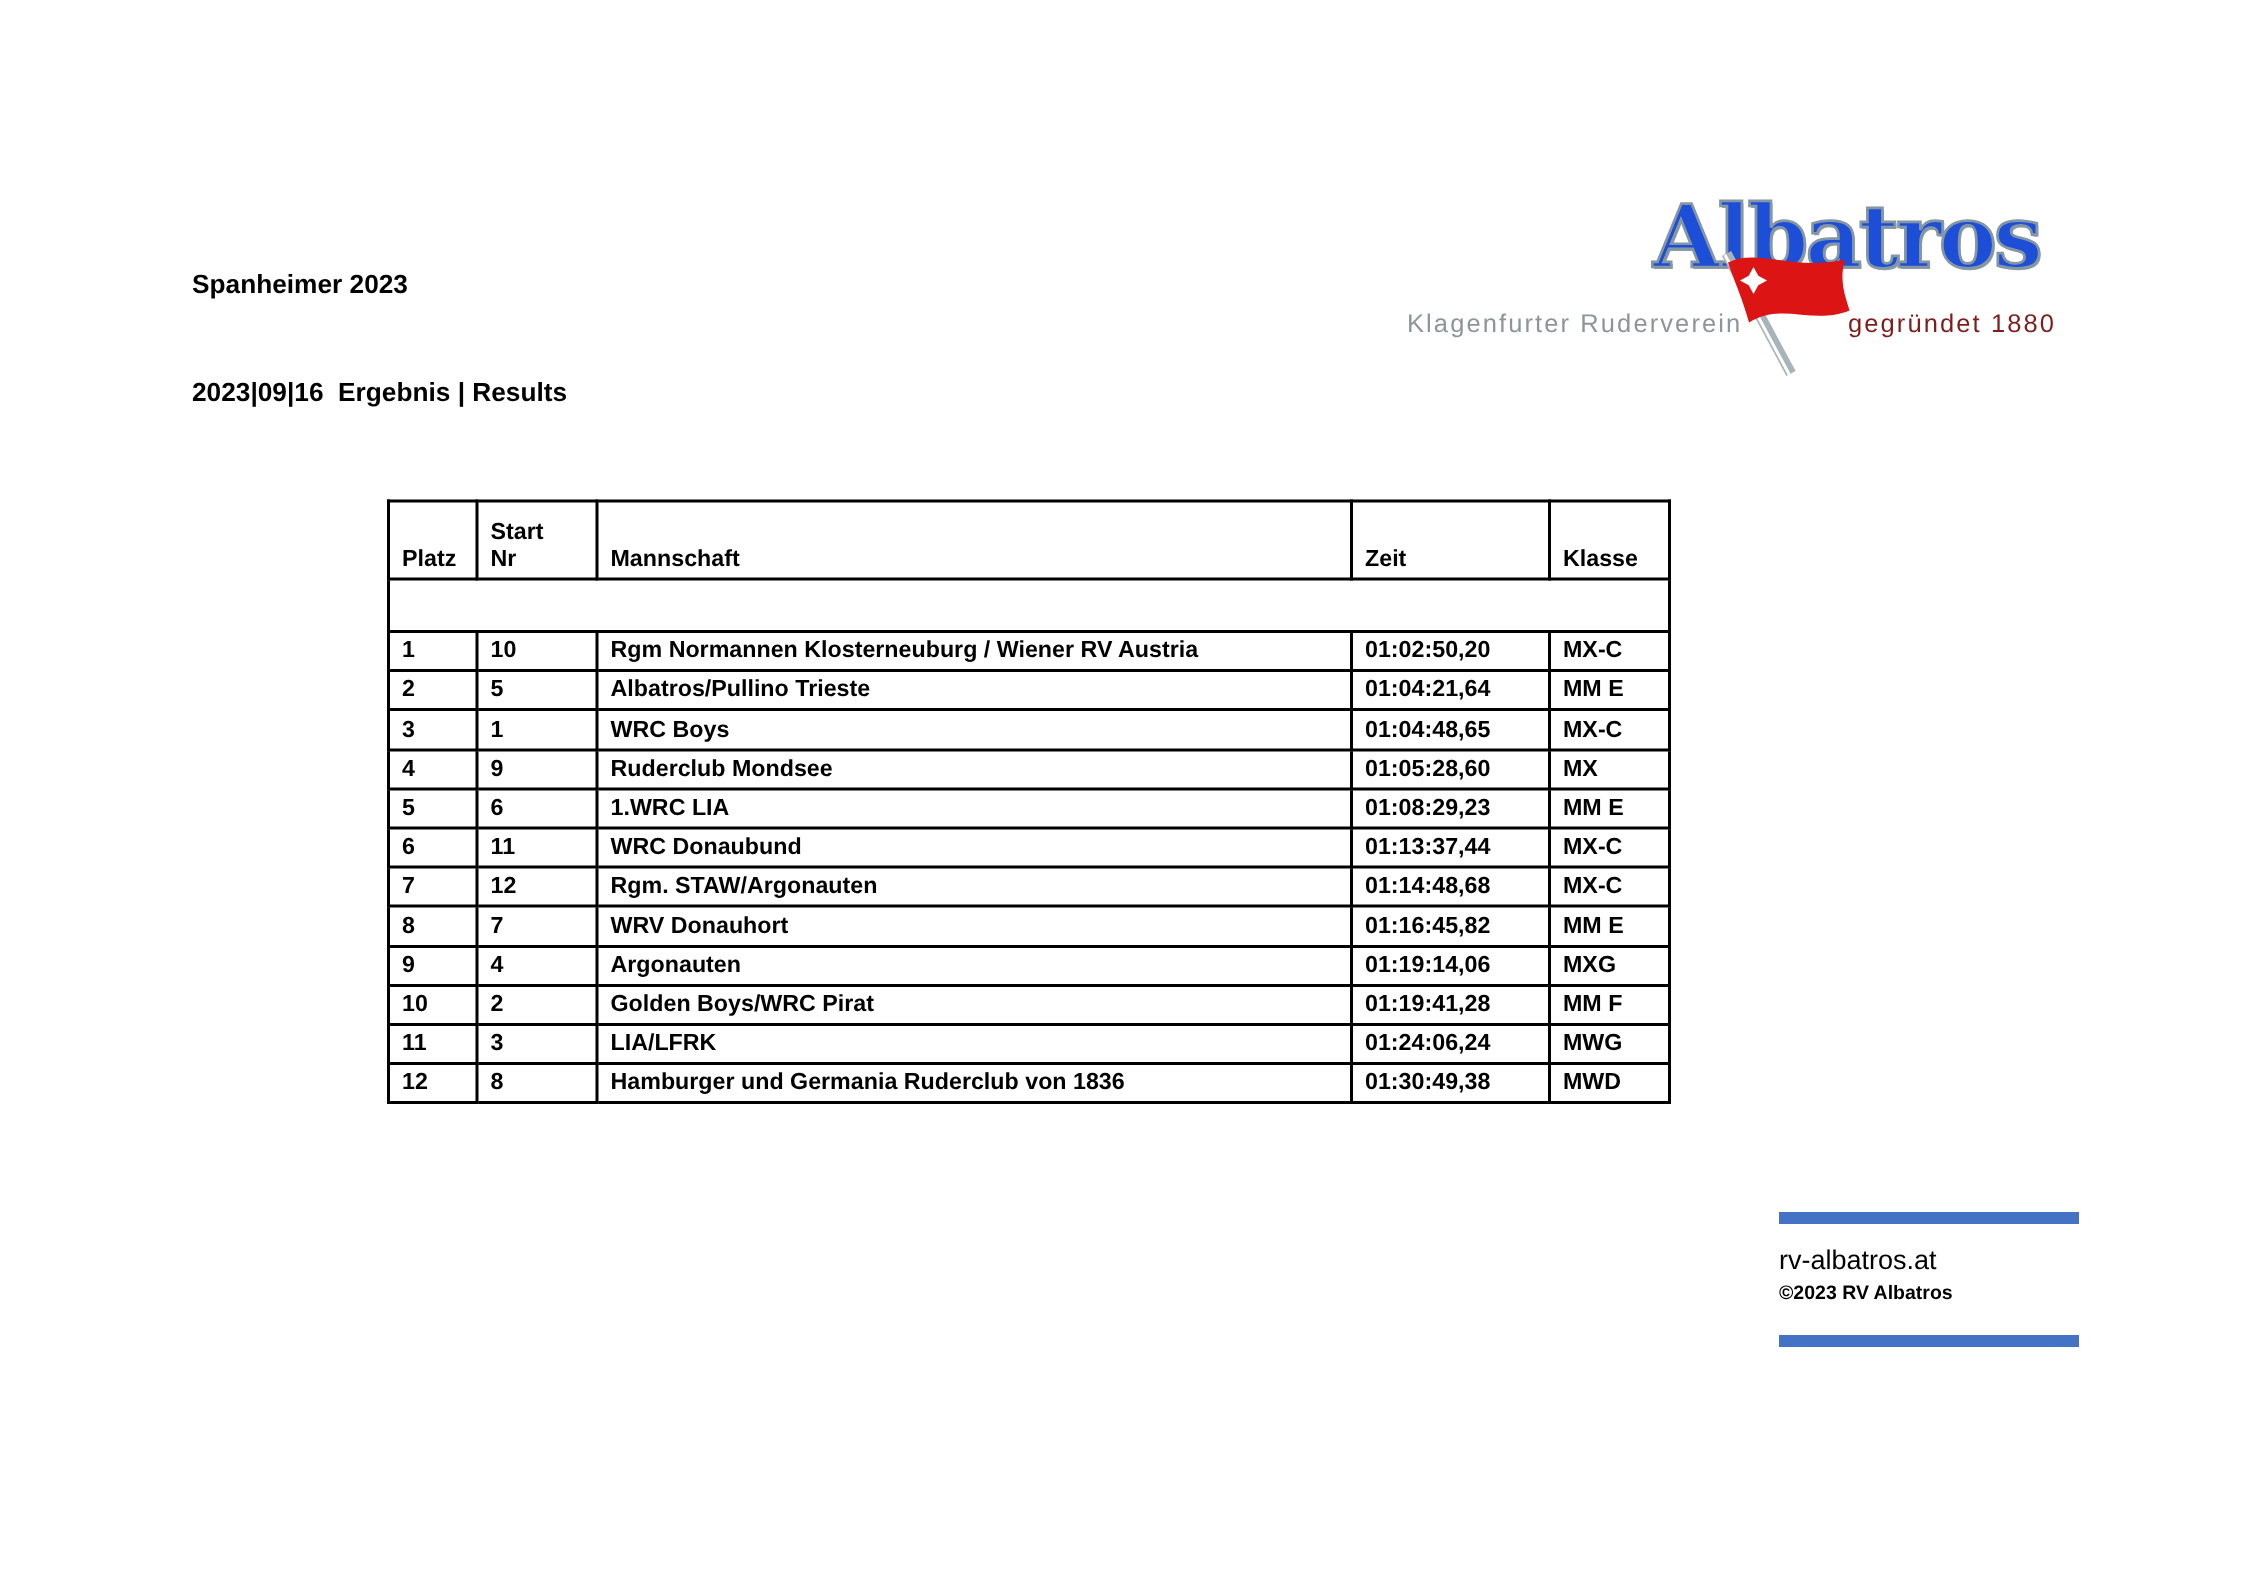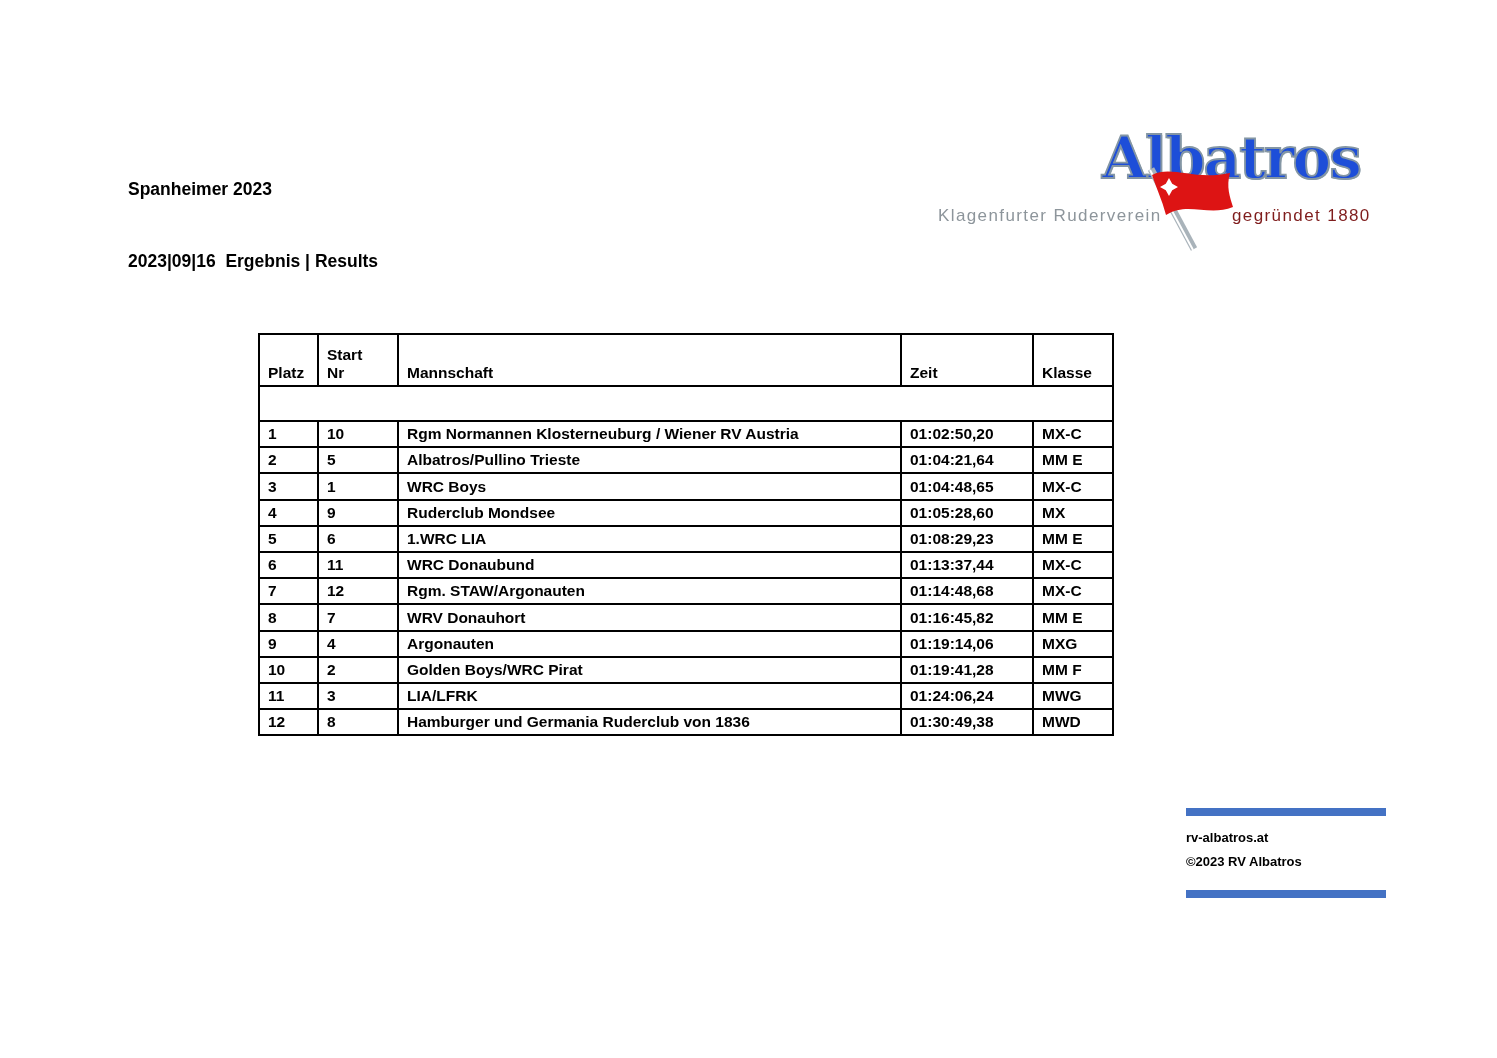--- a/index.html
+++ b/index.html
@@ -38,21 +38,21 @@
     font-size:15.5px;font-weight:bold;color:#000;
     padding:0 2px 3px 8px;overflow:hidden;white-space:nowrap;
   }
   tr.head-row{height:52px;}
   tr.spacer-row td{height:33px;padding:0;}
   tbody tr{height:26.2px;}
   
   .footer-bar{position:absolute;left:1186px;width:200px;height:8px;}
   .bar-top{top:808px;}
   .bar-bottom{top:890px;}
-  .footer-site{position:absolute;left:1186px;top:830px;font-size:13px;font-weight:bold;text-align:center;}
+  .footer-site{position:absolute;left:1186px;top:830px;font-size:18px;font-weight:normal;text-align:center;}
   .footer-copy{position:absolute;left:1186px;top:854px;font-size:13px;font-weight:bold;}
 </style>
 </head>
 <body>
 
 <div class="page">
 
   <div class="doc-header">
     <div>Spanheimer 2023</div>
     <div>2023|09|16  Ergebnis | Results</div>

